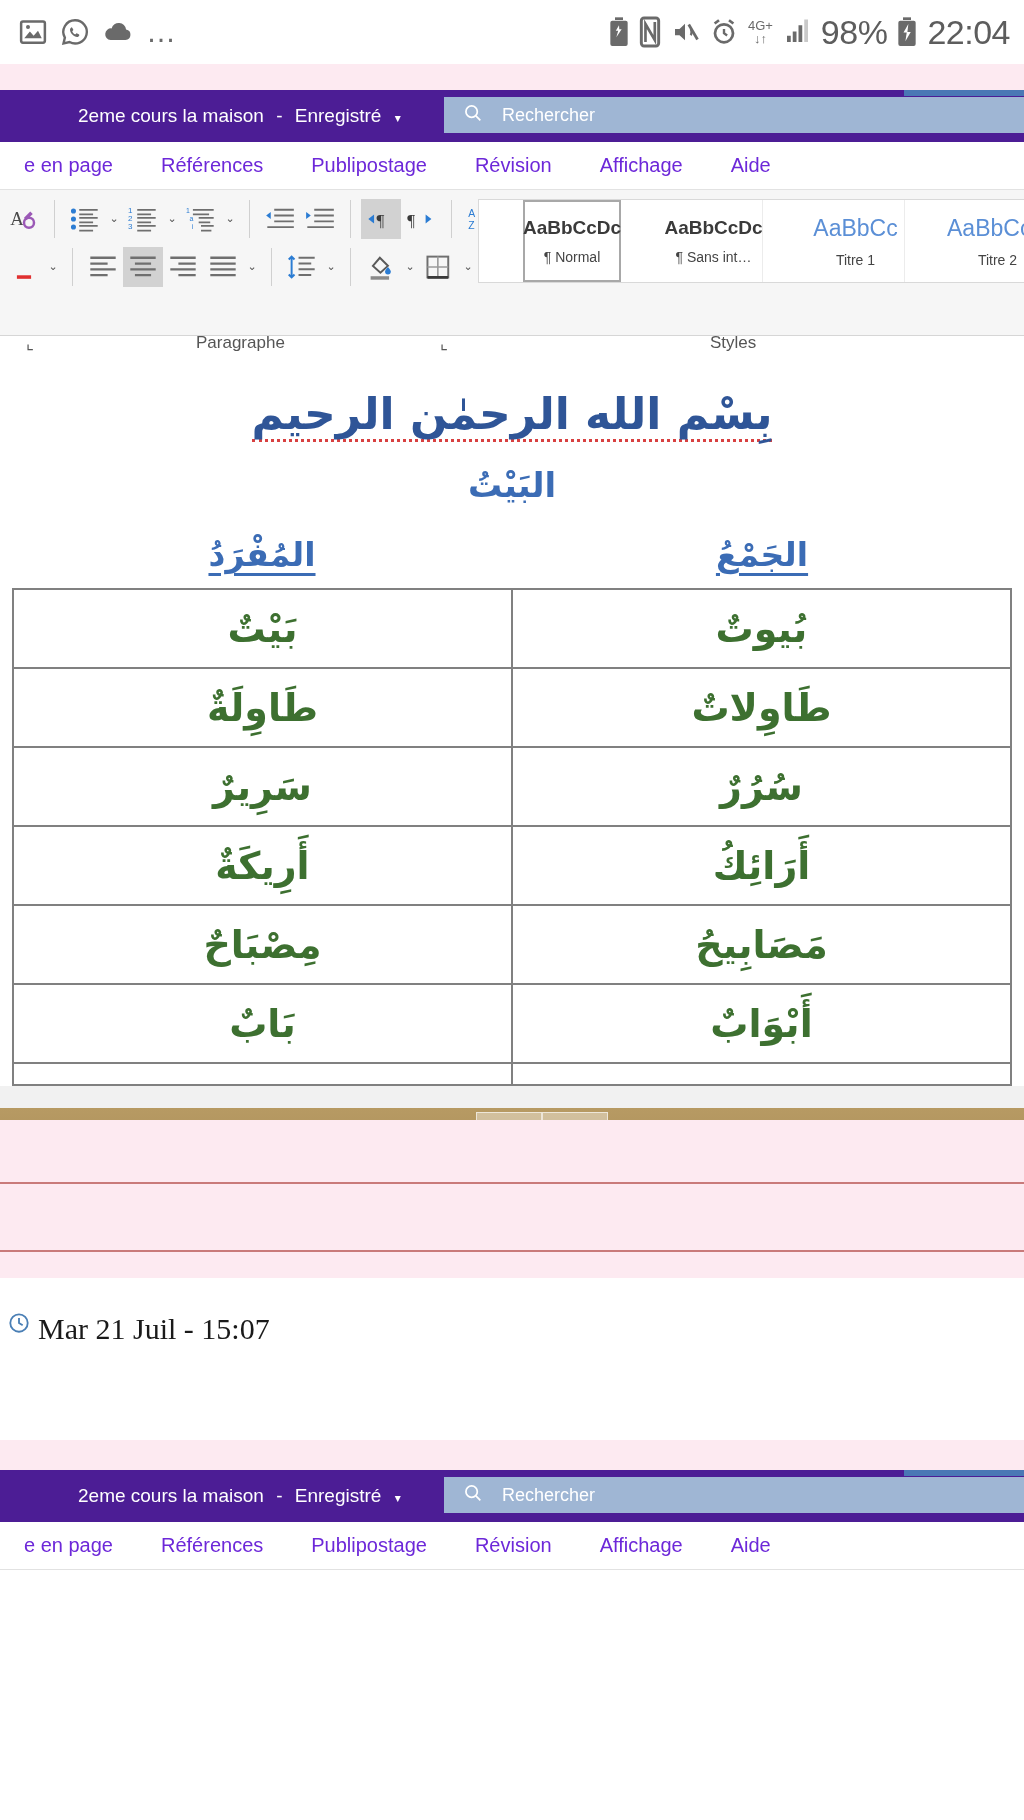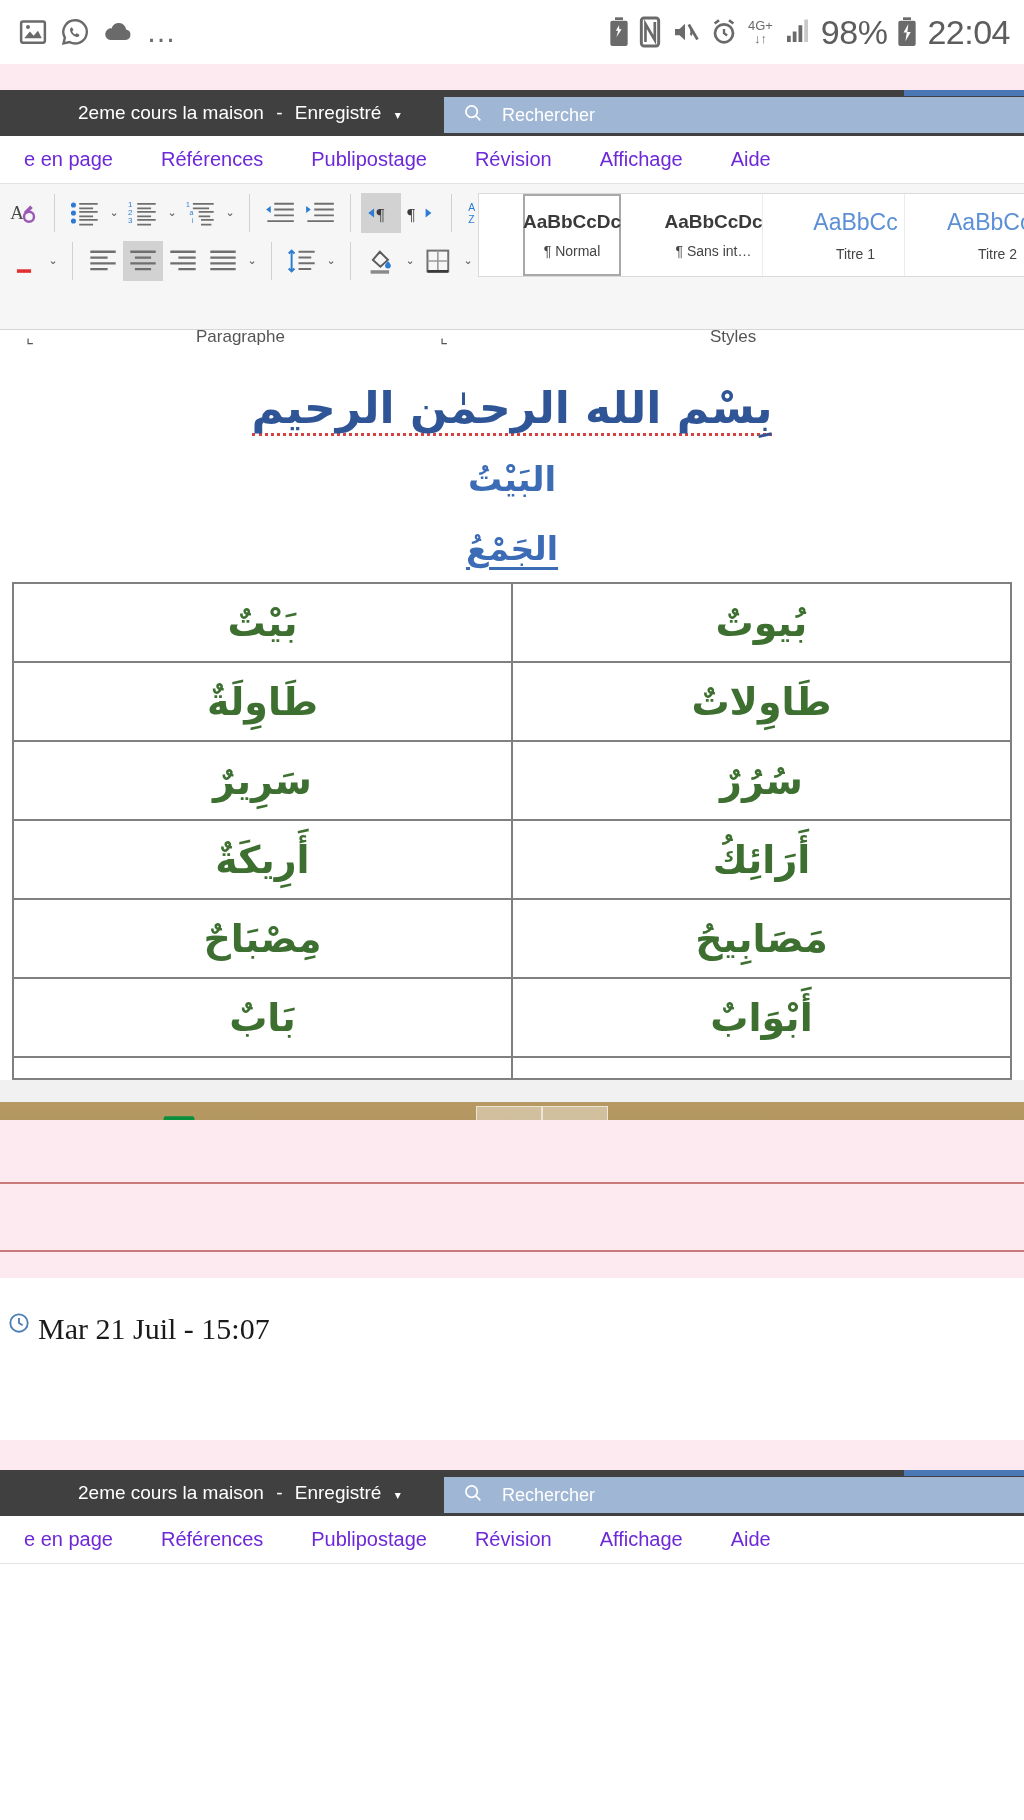--- a/index.html
+++ b/index.html
@@ -30,21 +30,21 @@
 
   
   .page { width: 100%; background: #fdeaf1; }
   .pink-strip { background: #fdeaf1; width: 100%; }
   .hr { height: 2px; background: #c97a7a; width: 100%; }
 
   
   .word-shot { width: 100%; background: #ffffff; overflow: hidden; position: relative; }
 
   .word-titlebar {
-    height: 46px; background: #404040;
+    height: 52px; background: #4c1d95;
     display: flex; align-items: center; position: relative;
   }
   .word-title {
     color: #ffffff; font-size: 19px; white-space: nowrap;
     position: absolute; left: 78px; top: 50%; transform: translateY(-50%);
   }
   .word-title .sep { margin: 0 7px; }
   .caret { font-size: 12px; margin-left: 8px; }
   .word-search {
     position: absolute; left: 444px; top: 7px;
@@ -449,20 +449,21 @@
     </div>
 
     <div class="doc arabic">
       <div class="basmala">
         <span class="sq">بِسْم الله الرحمٰن الرحيم</span>
       </div>
       <div class="doc-title">البَيْتُ</div>
 
       <div class="col-heads">
         <div class="col-head">الجَمْعُ</div>
+        <div class="col-head">المُفْرَدُ</div>
       </div>
 
       <table class="wtable">
         <tbody>
           <tr>
             <td>بُيوتٌ</td>
             <td>بَيْتٌ</td>
           </tr>
           <tr>
             <td>طَاوِلاتٌ</td>

